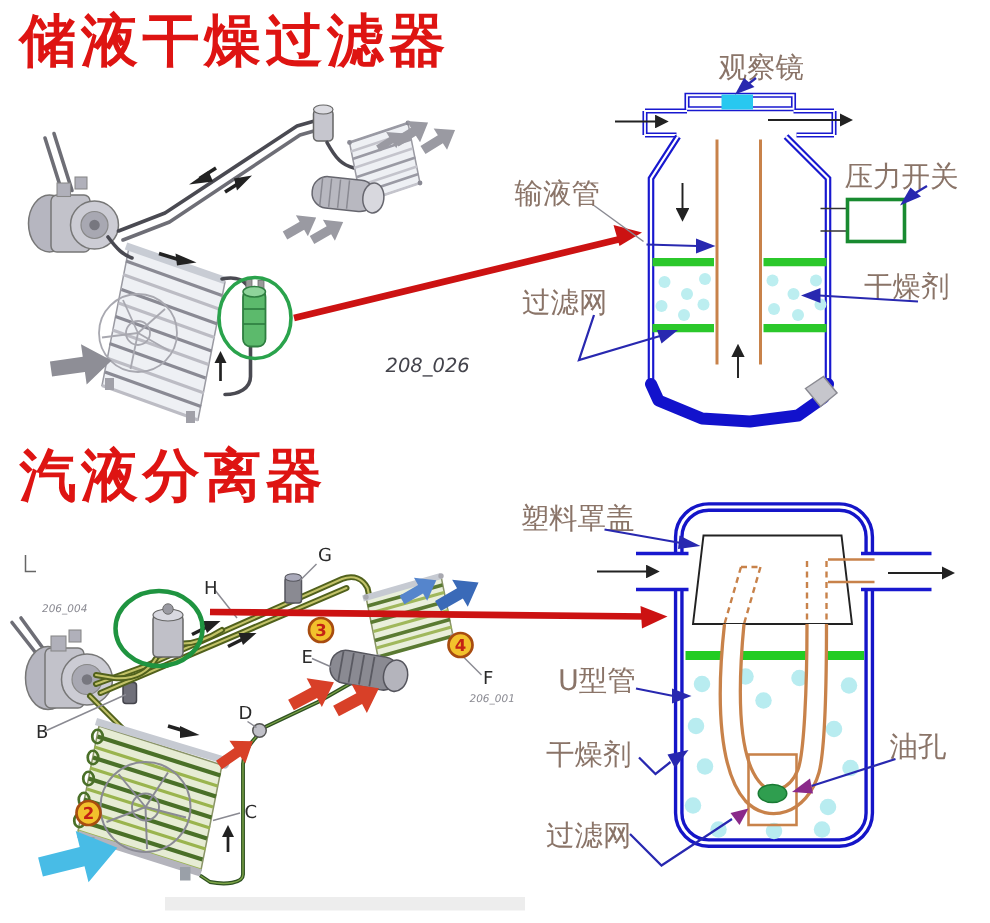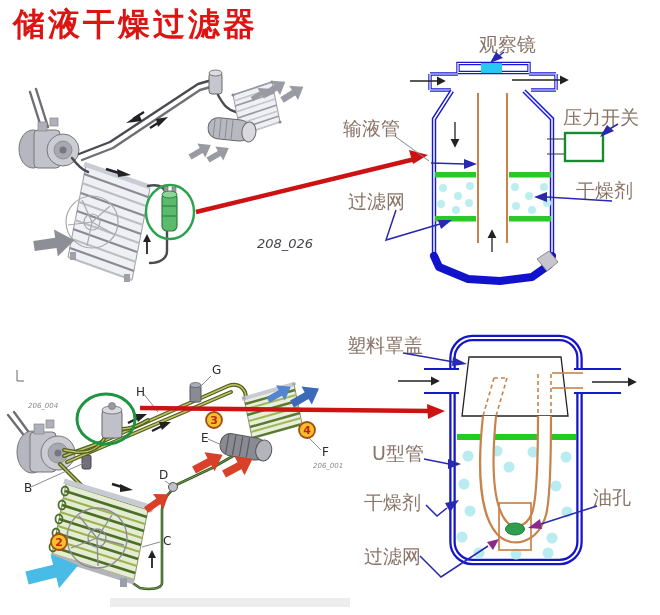--- a/index.html
+++ b/index.html
@@ -1,18 +1,18 @@
 <!DOCTYPE html>
 <html><head>
 <meta charset="utf-8">
 <style>
   html,body{margin:0;padding:0;background:#fff;}
   .page{position:relative;width:660px;height:615px;background:#ffffff;overflow:hidden;
         font-family:"Liberation Sans",sans-serif;}
-  .cn-title{position:absolute;margin:0;color:#de1412;font-weight:bold;font-size:32px;
+  .cn-title{position:absolute;margin:0;color:#de1412;font-weight:bold;font-size:38px;
         letter-spacing:3px;line-height:1;z-index:5;
         font-family:"DejaVu Sans","Liberation Sans",sans-serif;}
   #title-receiver{left:13px;top:8px;}
   #title-accumulator{left:13px;top:298px;}
   svg{position:absolute;left:0;}
   #svg-top{top:0;}
   #svg-bottom{top:300px;}
   text{font-family:"DejaVu Sans","Liberation Sans",sans-serif;}
   .cnlabel{font-size:19px;fill:#8a7468;}
   .letter{font-size:12px;fill:#2a2a2a;}
@@ -37,20 +37,21 @@
   .dgI{fill:none;stroke:#7ea648;stroke-width:.9;stroke-linecap:round;stroke-linejoin:round;}
   .gpipe{fill:none;stroke:#4a4a52;stroke-width:2.4;stroke-linecap:round;stroke-linejoin:round;}
   .gpipe2{fill:none;stroke:#6e6e76;stroke-width:2.4;stroke-linecap:round;stroke-linejoin:round;}
 </style>
 </head>
 <body>
 
 <div class="page">
 
   <h1 id="title-receiver" class="cn-title">储液干燥过滤器</h1>
+  <h1 id="title-accumulator" class="cn-title">汽液分离器</h1>
 
   <svg id="svg-top" width="660" height="300" viewBox="0 0 660 300">
     <defs>
       <path id="barrow" d="M0,-3 L13,-3 L13,-8 L24,0 L13,8 L13,3 L0,3 Z"></path>
       <marker id="mhead" viewBox="0 0 10 10" refX="8" refY="5" markerWidth="7" markerHeight="7" orient="auto-start-reverse">
         <path d="M0,0 L10,5 L0,10 Z" fill="#222"></path>
       </marker>
     </defs>
 
     <g>

